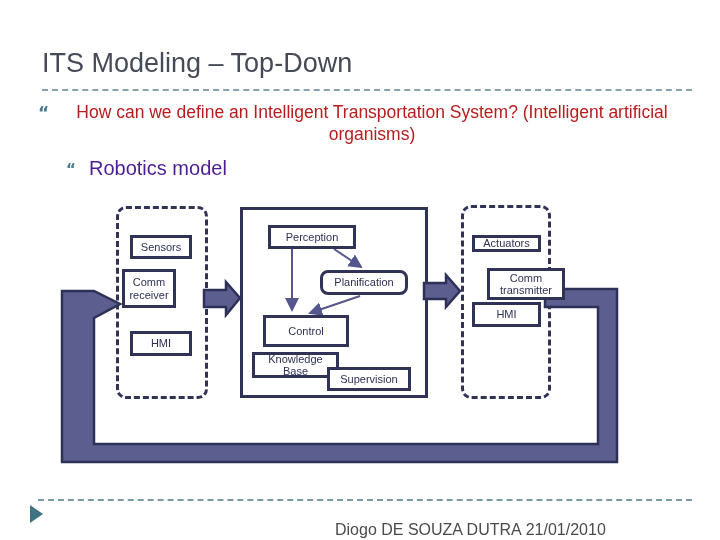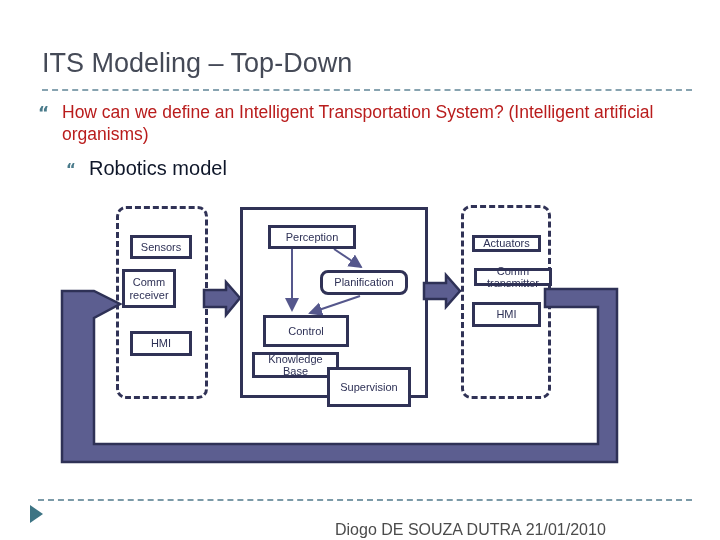--- a/index.html
+++ b/index.html
@@ -1,36 +1,36 @@
 <!DOCTYPE html>
 <html><head>
 <meta charset="utf-8">
 <style>
   html,body{margin:0;padding:0;background:#9a9a9a;}
   .slide{
     position:relative;width:720px;height:540px;background:#ffffff;
     font-family:"Liberation Sans",sans-serif;overflow:hidden;margin:0 auto;
   }
-  .abs{position:absolute;}
+  .abs{position:absolute;text-align:center;}
   .slide-title{
     left:42px;top:48px;font-size:27px;color:#454a57;letter-spacing:0px;
   }
   .title-sep{
     left:42px;top:89px;width:650px;height:0;
     border-top:2px dashed #7b9aa8;opacity:.9;
   }
   .bullet-glyph{
     color:#4a7b8b;font-size:17px;font-weight:bold;line-height:10px;
     font-family:"DejaVu Sans",sans-serif;
   }
   .b1-text{
     left:62px;top:101px;width:620px;font-size:17.5px;line-height:22px;color:#b91c1c;
   }
   .b2-text{
-    left:89px;top:157px;font-size:20px;color:#0f172a;
+    left:89px;top:157px;font-size:20px;color:#4c1d95;
   }
   
   .dashed-group{
     border:3px dashed #303256;border-radius:10px;background:transparent;z-index:1;
   }
   .center-box{
     border:3px solid #303256;background:#ffffff;z-index:1;
   }
   svg.overlay{position:absolute;left:0;top:0;z-index:2;}
   .node{
@@ -88,24 +88,24 @@
   </svg>
 
   <div class="abs node" style="left:130px;top:235px;width:62px;height:24px;">Sensors</div>
   <div class="abs node" style="left:122px;top:269px;width:54px;height:39px;">Comm receiver</div>
   <div class="abs node" style="left:130px;top:331px;width:62px;height:25px;">HMI</div>
 
   <div class="abs node" style="left:268px;top:225px;width:88px;height:24px;">Perception</div>
   <div class="abs node" style="left:320px;top:270px;width:88px;height:25px;border-radius:8px;">Planification</div>
   <div class="abs node" style="left:263px;top:315px;width:86px;height:32px;">Control</div>
   <div class="abs node" style="left:252px;top:352px;width:87px;height:26px;">Knowledge Base</div>
-  <div class="abs node" style="left:327px;top:367px;width:84px;height:40px;z-index:4;">Supervision</div>
+  <div class="abs node" style="left:327px;top:367px;width:84px;height:24px;z-index:4;">Supervision</div>
 
   <div class="abs node" style="left:472px;top:235px;width:69px;height:17px;">Actuators</div>
-  <div class="abs node" style="left:474px;top:268px;width:78px;height:18px;">Comm transmitter</div>
+  <div class="abs node" style="left:487px;top:268px;width:78px;height:32px;">Comm transmitter</div>
   <div class="abs node" style="left:472px;top:302px;width:69px;height:25px;">HMI</div>
 
   <div class="abs footer-sep"></div>
   <div class="abs footer-tri"></div>
   <div class="abs footer-text">
     <span>Diogo DE SOUZA DUTRA</span>
     <span>21/01/2010</span>
   </div>
 
 </div>

